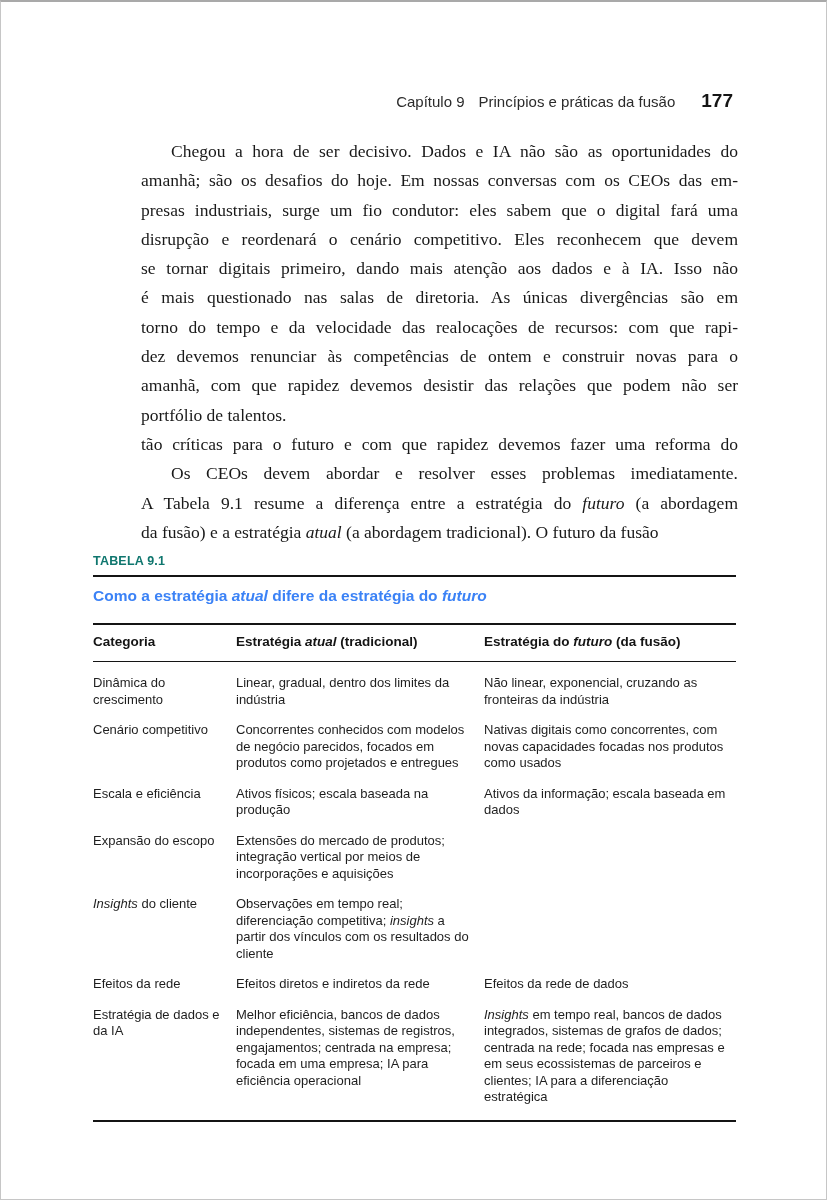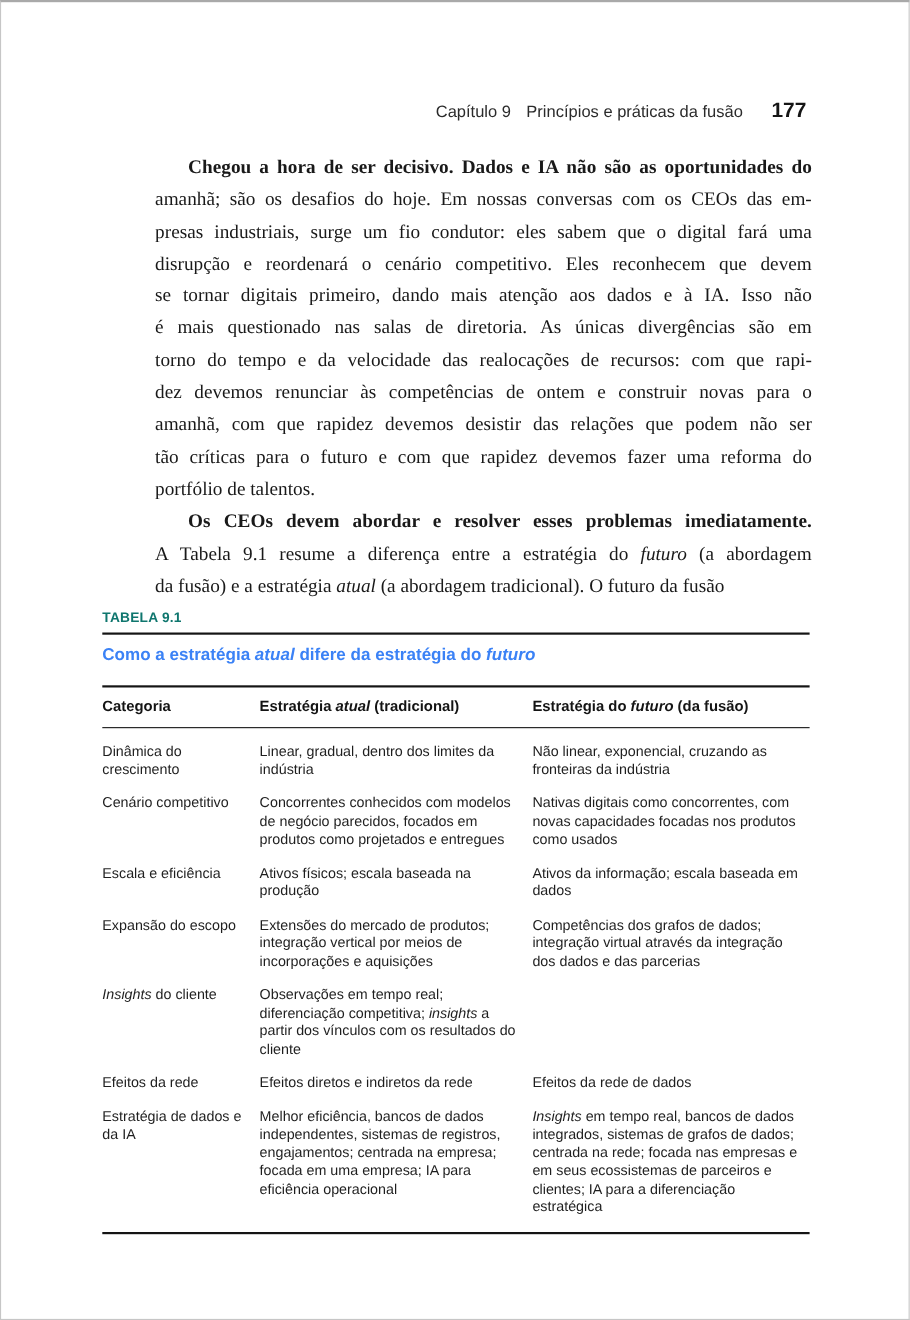--- a/index.html
+++ b/index.html
@@ -34,21 +34,21 @@
     font-family: "Liberation Serif", serif;
     font-size: 17.5px;
     color: #191919;
   }
   .body-text .line {
     line-height: 29.3px;
     text-align: justify;
     text-align-last: justify;
     white-space: normal;
   }
-  .body-text .line.indent { text-indent: 30px; font-weight: bold; }
+  .body-text .line.indent { text-indent: 30px; }
   .body-text .line.lastline { text-align-last: left; }
 
   
   .table-block {
     position: absolute;
     top: 552px; left: 92px; width: 643px;
     color: #1e1e1e;
   }
   .rule { background: #141414; width: 100%; }
   .rule.w2  { height: 2px; }
@@ -93,22 +93,22 @@
     <div class="para">
       <div class="line indent">Chegou a hora de ser decisivo. Dados e IA não são as oportunidades do</div>
       <div class="line">amanhã; são os desafios do hoje. Em nossas conversas com os CEOs das em-</div>
       <div class="line">presas industriais, surge um fio condutor: eles sabem que o digital fará uma</div>
       <div class="line">disrupção e reordenará o cenário competitivo. Eles reconhecem que devem</div>
       <div class="line">se tornar digitais primeiro, dando mais atenção aos dados e à IA. Isso não</div>
       <div class="line">é mais questionado nas salas de diretoria. As únicas divergências são em</div>
       <div class="line">torno do tempo e da velocidade das realocações de recursos: com que rapi-</div>
       <div class="line">dez devemos renunciar às competências de ontem e construir novas para o</div>
       <div class="line">amanhã, com que rapidez devemos desistir das relações que podem não ser</div>
+      <div class="line lastline">portfólio de talentos.</div>
       <div class="line">tão críticas para o futuro e com que rapidez devemos fazer uma reforma do</div>
-      <div class="line lastline">portfólio de talentos.</div>
     </div>
     <div class="para">
       <div class="line indent">Os CEOs devem abordar e resolver esses problemas imediatamente.</div>
       <div class="line">A Tabela 9.1 resume a diferença entre a estratégia do <i>futuro</i> (a abordagem</div>
       <div class="line lastline">da fusão) e a estratégia <i>atual</i> (a abordagem tradicional). O futuro da fusão</div>
     </div>
   </main>
 
 <section class="table-block">
   <div class="tlabel">TABELA 9.1</div>
@@ -133,21 +133,20 @@
         <div class="tcell col3">Nativas digitais como concorrentes, com novas capacidades focadas nos produtos como usados</div>
       </div>
       <div class="trow">
         <div class="tcell col1">Escala e eficiência</div>
         <div class="tcell col2">Ativos físicos; escala baseada na produção</div>
         <div class="tcell col3">Ativos da informação; escala baseada em dados</div>
       </div>
       <div class="trow">
         <div class="tcell col1">Expansão do escopo</div>
         <div class="tcell col2">Extensões do mercado de produtos; integração vertical por meios de incorporações e aquisições</div>
-        <div class="tcell col3">Competências dos grafos de dados; integração virtual através da integração dos dados e das parcerias</div>
       </div>
       <div class="trow">
         <div class="tcell col1"><i>Insights</i> do cliente</div>
         <div class="tcell col3">Observações em tempo real; diferenciação competitiva; <i>insights</i> a partir dos vínculos com os resultados do cliente</div>
       </div>
       <div class="trow">
         <div class="tcell col1">Efeitos da rede</div>
         <div class="tcell col2">Efeitos diretos e indiretos da rede</div>
         <div class="tcell col3">Efeitos da rede de dados</div>
       </div>

